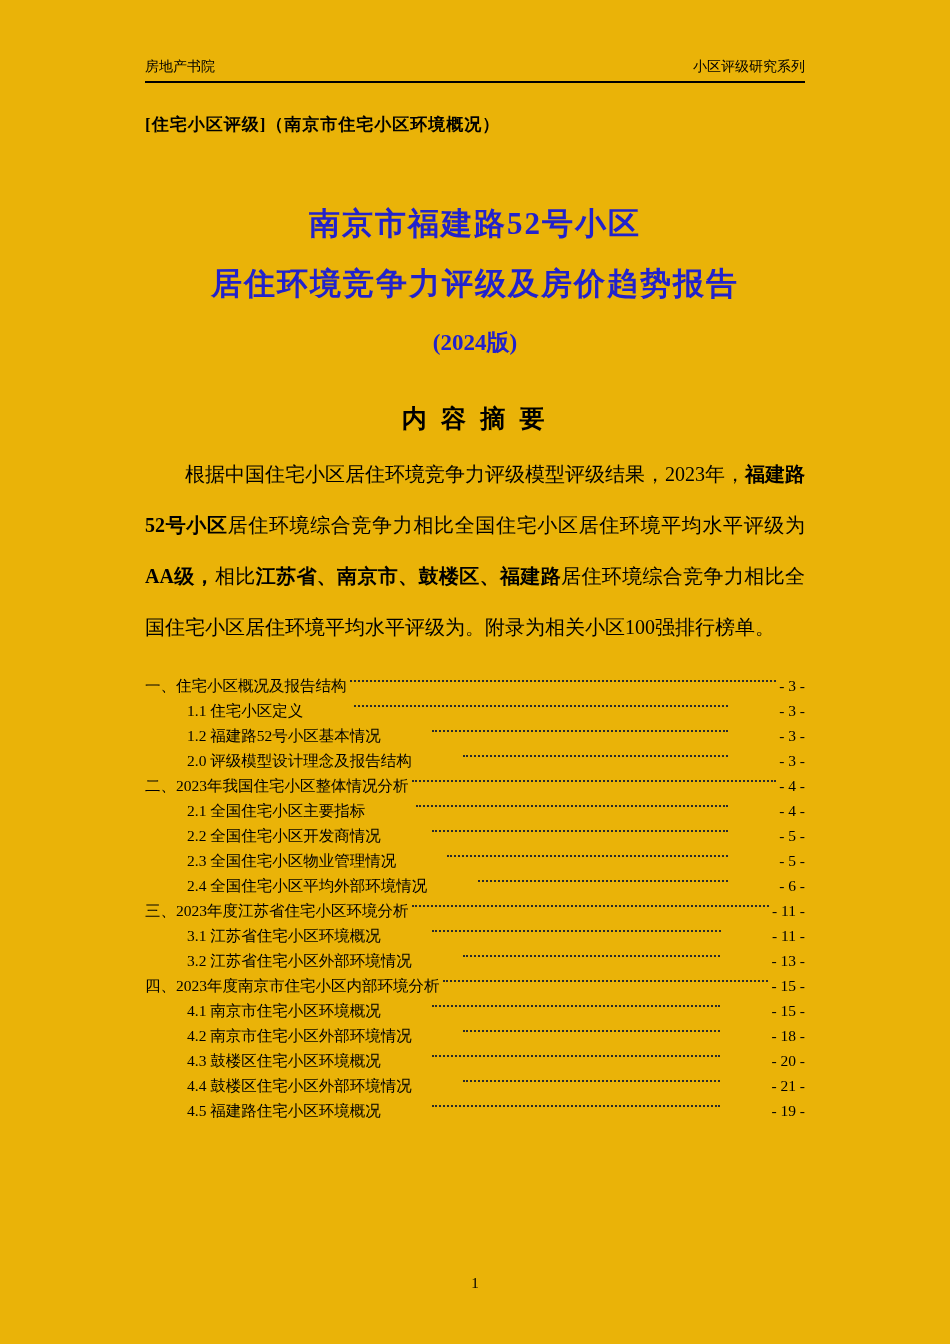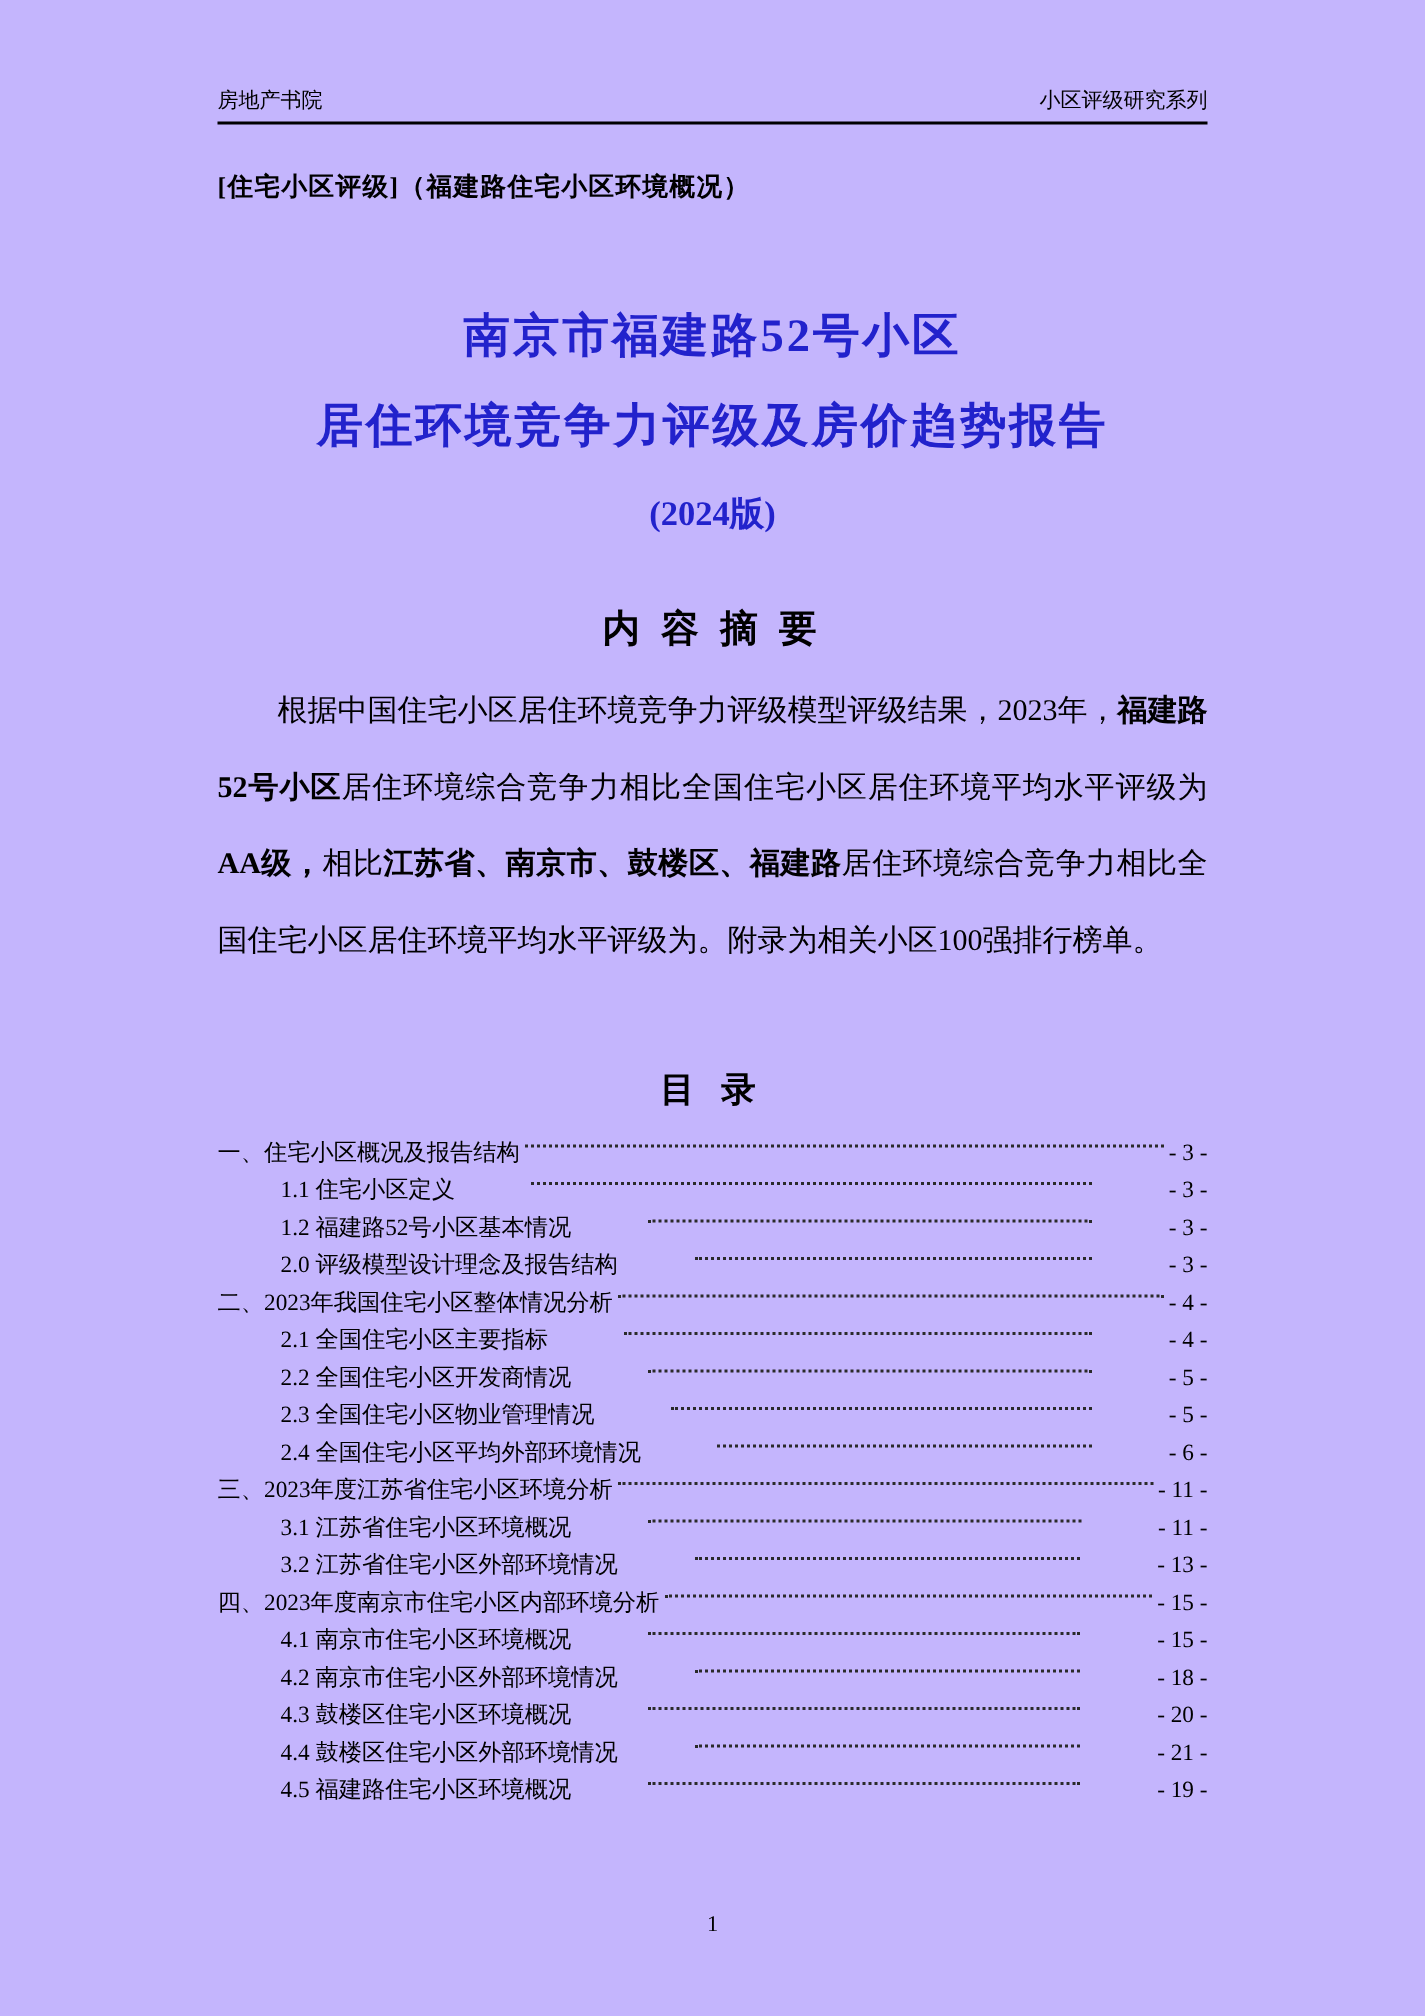--- a/index.html
+++ b/index.html
@@ -9,21 +9,21 @@
   }
   body {
     font-family: "Liberation Serif", "DejaVu Serif", serif;
     color: #000000;
   }
   .page {
     position: relative;
     width: 950px;
     height: 1344px;
     margin: 0 auto;
-    background: #c4b5fd;
+    background: #eab308;
     box-sizing: border-box;
     padding: 58px 145px 0 145px;
     overflow: hidden;
   }
   
   .doc-header {
     display: flex;
     justify-content: space-between;
     align-items: flex-end;
     font-size: 14px;
@@ -117,33 +117,32 @@
 </head>
 <body>
 
 <div class="page">
 
   <div class="doc-header">
     <span>房地产书院</span>
     <span>小区评级研究系列</span>
   </div>
 
-  <div class="subheader">[住宅小区评级]（福建路住宅小区环境概况）</div>
+  <div class="subheader">[住宅小区评级]（南京市住宅小区环境概况）</div>
 
   <div class="title-block">
     <div class="title-line blue" style="color: rgb(34, 34, 204);">南京市福建路52号小区</div>
     <div class="title-line blue" style="color: rgb(34, 34, 204);">居住环境竞争力评级及房价趋势报告</div>
     <div class="title-edition blue" style="color: rgb(34, 34, 204);">(2024版)</div>
   </div>
 
   <div class="summary-heading">内 容 摘 要</div>
 
   <p class="summary-paragraph"><span>根据中国住宅小区居住环境竞争力评级模型评级结果，2023年，</span><span class="bold">福建路52号小区</span><span>居住环境综合竞争力相比全国住宅小区居住环境平均水平评级为</span><span class="bold">AA级，</span><span>相比</span><span class="bold">江苏省、南京市、鼓楼区、福建路</span><span>居住环境综合竞争力相比全国住宅小区居住环境平均水平评级为。附录为相关小区100强排行榜单。</span></p>
 
-  <div class="toc-heading">目 录</div>
 
   <div class="toc-list">
       <div class="toc-row lvl1">
         <span class="toc-label">一、住宅小区概况及报告结构</span>
         <span class="toc-dots"></span>
         <span class="toc-page">- 3 -</span>
       </div>
       <div class="toc-row lvl2">
         <span class="toc-label">1.1 住宅小区定义</span>
         <span class="toc-dots"></span>

